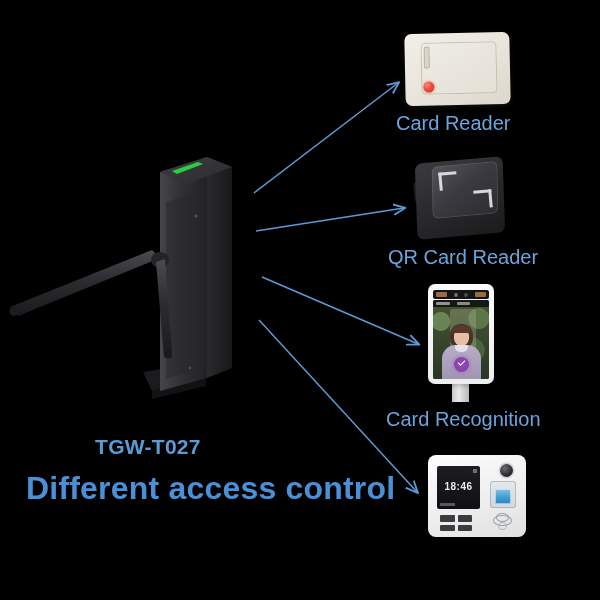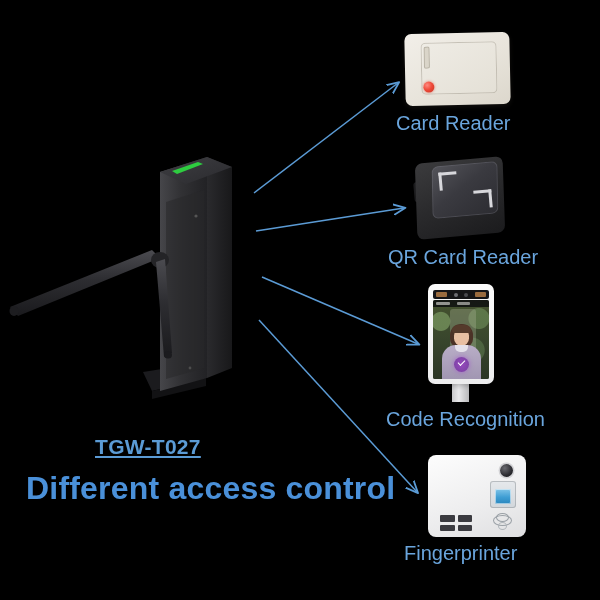--- a/index.html
+++ b/index.html
@@ -19,21 +19,20 @@
   
   .model-name {
     position: absolute;
     left: 95px;
     top: 435px;
     font-size: 21px;
     font-weight: bold;
     color: #5b9bd5;
     letter-spacing: 0.3px;
     white-space: nowrap;
-    text-decoration: underline;
   }
   .tagline {
     position: absolute;
     left: 26px;
     top: 470px;
     font-size: 32px;
     font-weight: bold;
     color: #4a90d9;
     letter-spacing: 0.2px;
     white-space: nowrap;
@@ -485,37 +484,41 @@
         <div class="check-ring">
           <div class="check-mark"></div>
         </div>
         <div class="statusbar">
           <div class="sb-t"></div>
           <div class="sb-t2"></div>
         </div>
       </div>
     </div>
   </div>
-  <div class="dev-label lbl-face">Code Recognition</div>
+  <div class="dev-label lbl-face">Card Recognition</div>
 
   <div id="fingerprinter">
+    <div class="lcd">
+      <div class="lcd-ico"></div>
+      <div class="time">18:46</div>
+      <div class="lcd-dots"></div>
+    </div>
     <div class="lens"></div>
     <div class="fp-pad">
       <div class="fp-sensor"></div>
     </div>
     <div class="keys">
       <div class="key"></div>
       <div class="key"></div>
       <div class="key"></div>
       <div class="key"></div>
     </div>
     <div class="rfid">
       <div class="ring r2"></div>
       <div class="ring r1"></div>
       <div class="ring r3"></div>
     </div>
   </div>
-  <div class="dev-label lbl-fp">Fingerprinter</div>
 
   <div class="model-name">TGW-T027</div>
   <div class="tagline">Different access control</div>
 
 </div>
 
 </body></html>

